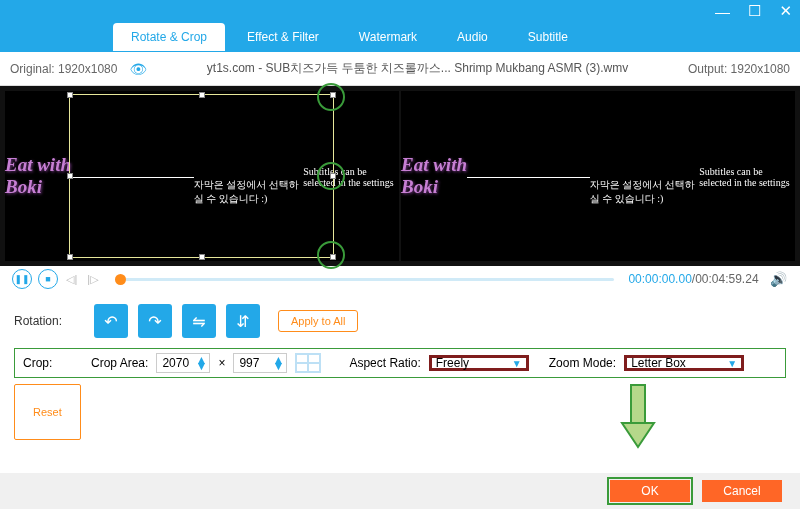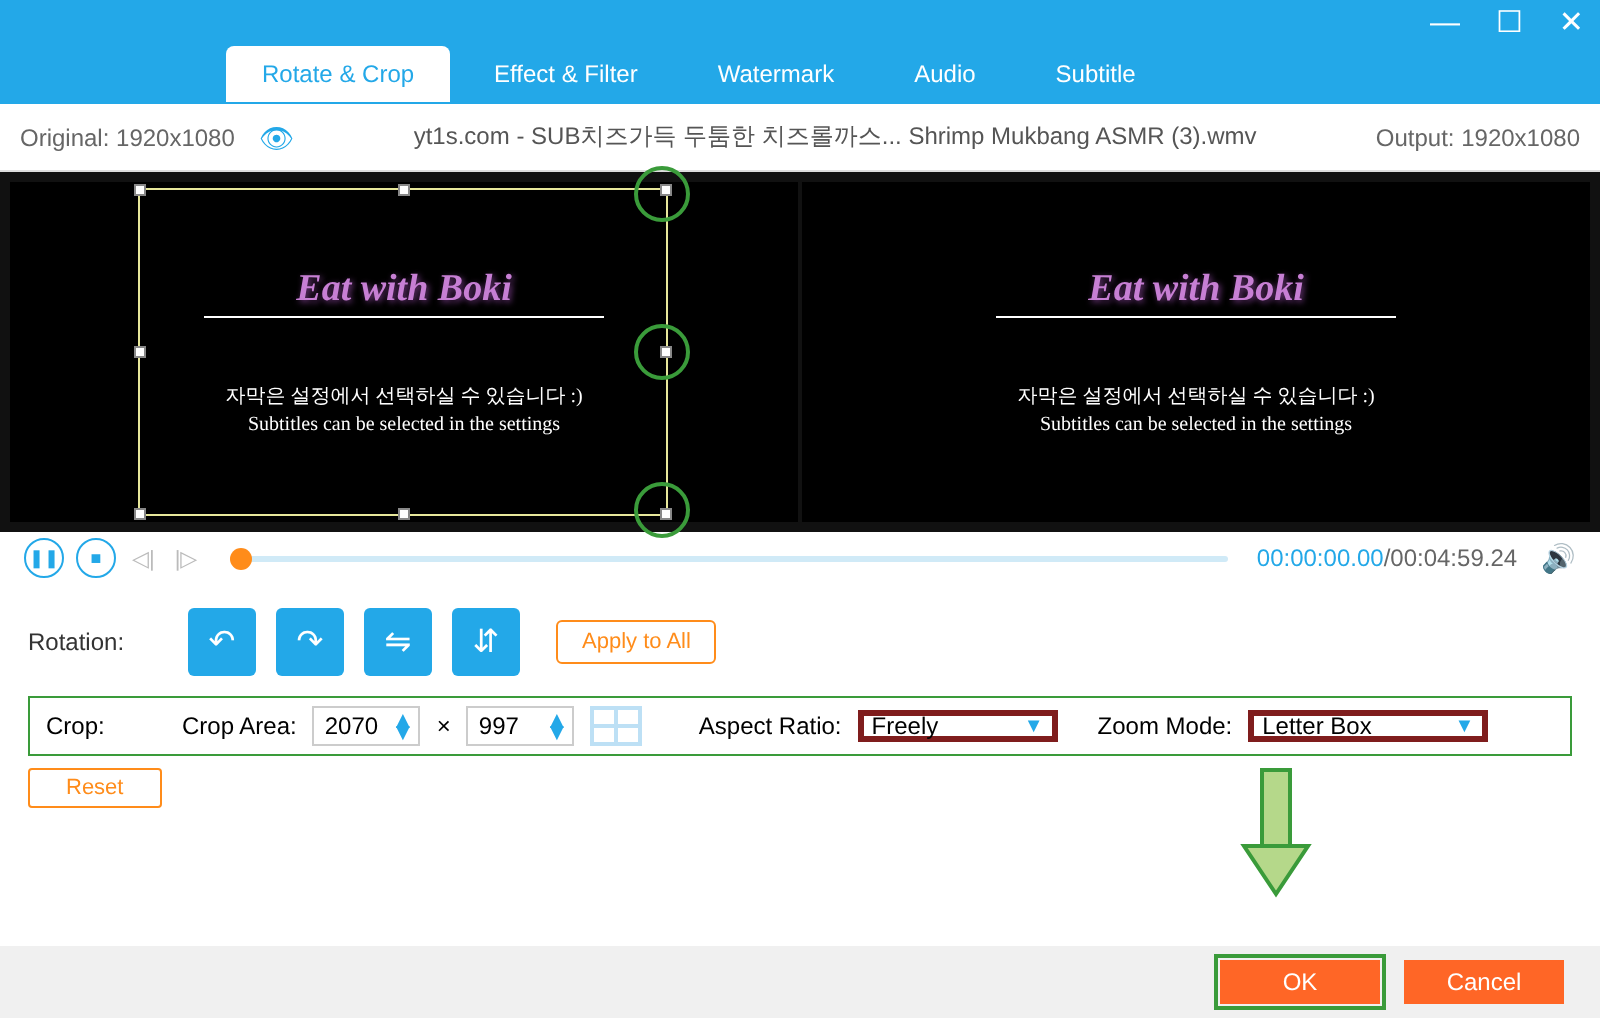--- a/index.html
+++ b/index.html
@@ -6,21 +6,21 @@
 body{width:800px;height:509px;background:#fff;position:relative;overflow:hidden}
 .titlebar{height:22px;background:#23a8e8;display:flex;justify-content:flex-end;align-items:center;padding:0 8px;gap:18px}
 .titlebar span{color:#fff;font-size:15px;cursor:pointer}
 .tabs{height:30px;background:#23a8e8;display:flex;align-items:center;padding-left:113px;gap:4px}
 .tab{padding:7px 18px;color:#fff;font-size:12px;cursor:pointer;border-radius:4px 4px 0 0}
 .tab.active{background:#fff;color:#23a8e8}
 .infobar{height:34px;background:#fff;display:flex;align-items:center;justify-content:space-between;padding:0 10px;border-bottom:1px solid #ddd;font-size:11px;color:#666}
 .infobar .eye{color:#23a8e8;margin-left:12px;font-size:14px}
 .infobar .filename{flex:1;text-align:center;color:#555}
 .previews{height:180px;background:#111;display:flex;padding:5px;gap:2px}
-.preview{flex:1;background:#000;position:relative;display:flex;align-items:center;justify-content:center;flex-direction:column}
+.preview{flex:1;background:#000;position:relative;display:flex;align-items:center;justify-content:center;flex-direction:row}
 .cropbox{position:absolute;top:3px;left:64px;right:65px;bottom:3px;border:1px solid #e7e79b}
 .handle{position:absolute;width:6px;height:6px;background:#fff;border:1px solid #888}
 .h-tl{top:-3px;left:-3px}.h-tc{top:-3px;left:calc(50% - 3px)}.h-tr{top:-3px;right:-3px}
 .h-ml{top:calc(50% - 3px);left:-3px}.h-mr{top:calc(50% - 3px);right:-3px}
 .h-bl{bottom:-3px;left:-3px}.h-bc{bottom:-3px;left:calc(50% - 3px)}.h-br{bottom:-3px;right:-3px}
 .circle{position:absolute;width:28px;height:28px;border:2px solid #3a9b3a;border-radius:50%}
 .c1{top:-12px;right:-12px}.c2{top:calc(50% - 14px);right:-12px}.c3{bottom:-12px;right:-12px}
 .overlay-text{color:#c77fd4;font-family:'Comic Sans MS',cursive;font-size:19px;font-weight:bold;font-style:italic;text-shadow:1px 1px 3px rgba(160,80,180,.7)}
 .overlay-sub1{color:#fff;font-family:'Comic Sans MS',cursive;font-size:10px;margin-top:32px}
 .overlay-sub2{color:#fff;font-family:'Comic Sans MS',cursive;font-size:10px;margin-top:2px}
@@ -40,21 +40,21 @@
 .rot-btn{width:34px;height:34px;background:#23a8e8;border-radius:3px;display:flex;align-items:center;justify-content:center;color:#fff;margin-right:10px;cursor:pointer;font-size:16px}
 .apply{height:22px;padding:0 12px;border:1px solid #ff8c1a;color:#ff8c1a;border-radius:3px;background:#fff;margin-left:8px;cursor:pointer;font-size:11px}
 .crop-row{border:1px solid #3a9b3a;padding:4px 8px;display:flex;align-items:center;gap:8px;font-size:11px}
 .crop-row .lbl{width:60px}
 .numbox{display:flex;align-items:center;border:1px solid #ccc;height:20px;padding:0 2px 0 5px;width:54px;justify-content:space-between}
 .spin{display:flex;flex-direction:column;gap:0;line-height:6px;color:#23a8e8;font-size:8px}
 .grid-icon{width:26px;height:20px;border:1px solid #bde0f5;display:grid;grid-template:1fr 1fr/1fr 1fr}
 .grid-icon div{border:1px solid #bde0f5}
 .sel{border:3px solid #7f1d1d;height:16px;padding:0 4px;display:flex;align-items:center;justify-content:space-between;background:#fff;cursor:pointer}
 .sel .arr{color:#23a8e8;font-size:10px}
-.reset{margin-top:6px;padding:3px 18px;border:1px solid #ff8c1a;color:#ff8c1a;background:#fff;cursor:pointer;font-size:11px;border-radius:2px}
+.reset{margin-top:6px;padding:21px 18px;border:1px solid #ff8c1a;color:#ff8c1a;background:#fff;cursor:pointer;font-size:11px;border-radius:2px}
 .arrow-down{position:absolute;right:140px;bottom:56px}
 .footer{position:absolute;bottom:0;left:0;right:0;height:36px;background:#f0f0f0;display:flex;justify-content:flex-end;align-items:center;padding:0 18px;gap:12px}
 .footer button{width:80px;height:22px;background:#ff6626;color:#fff;border:none;cursor:pointer;font-size:12px}
 .ok{outline:2px solid #3a9b3a;outline-offset:1px}
 </style>
 </head>
 <body>
 
 <div class="titlebar">
   <span>—</span>

